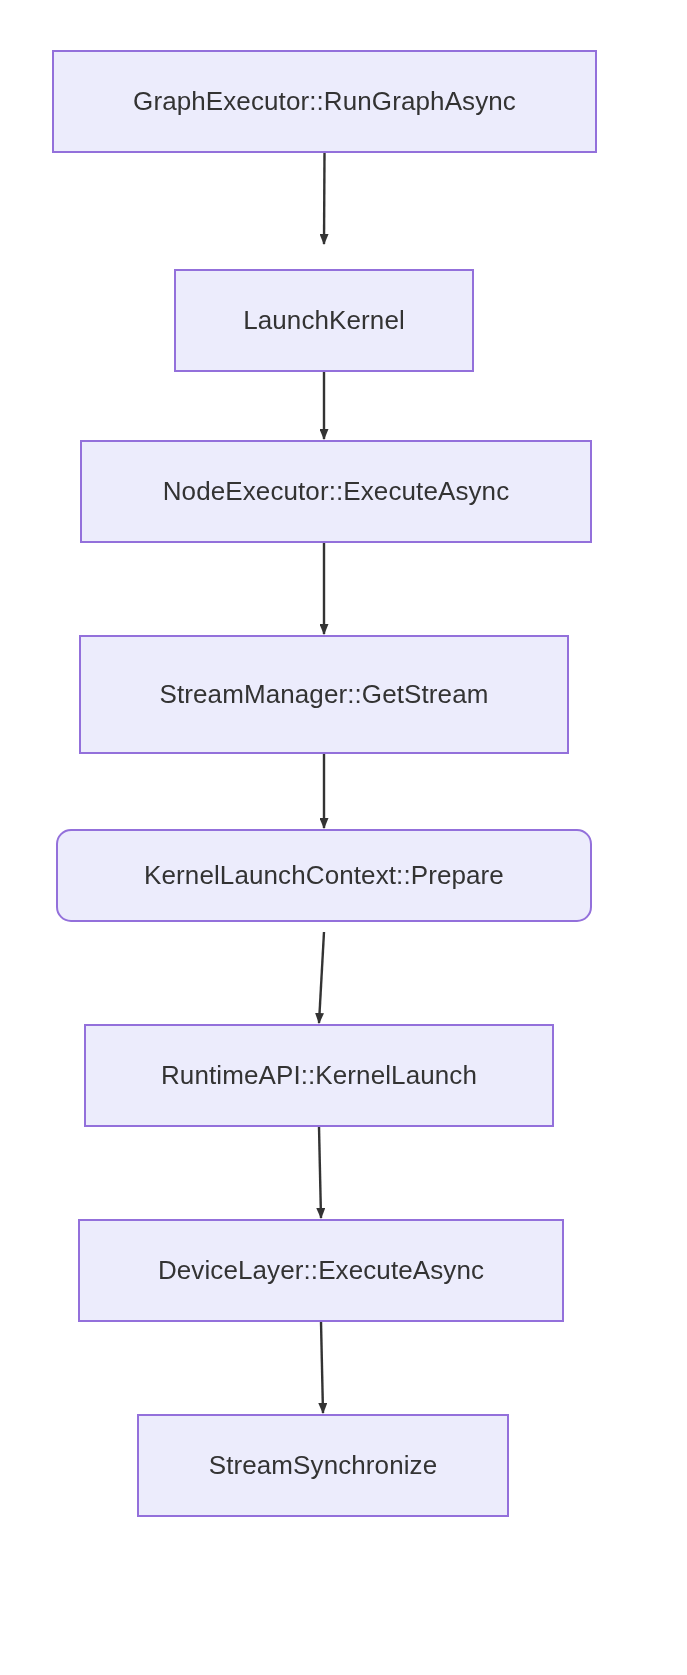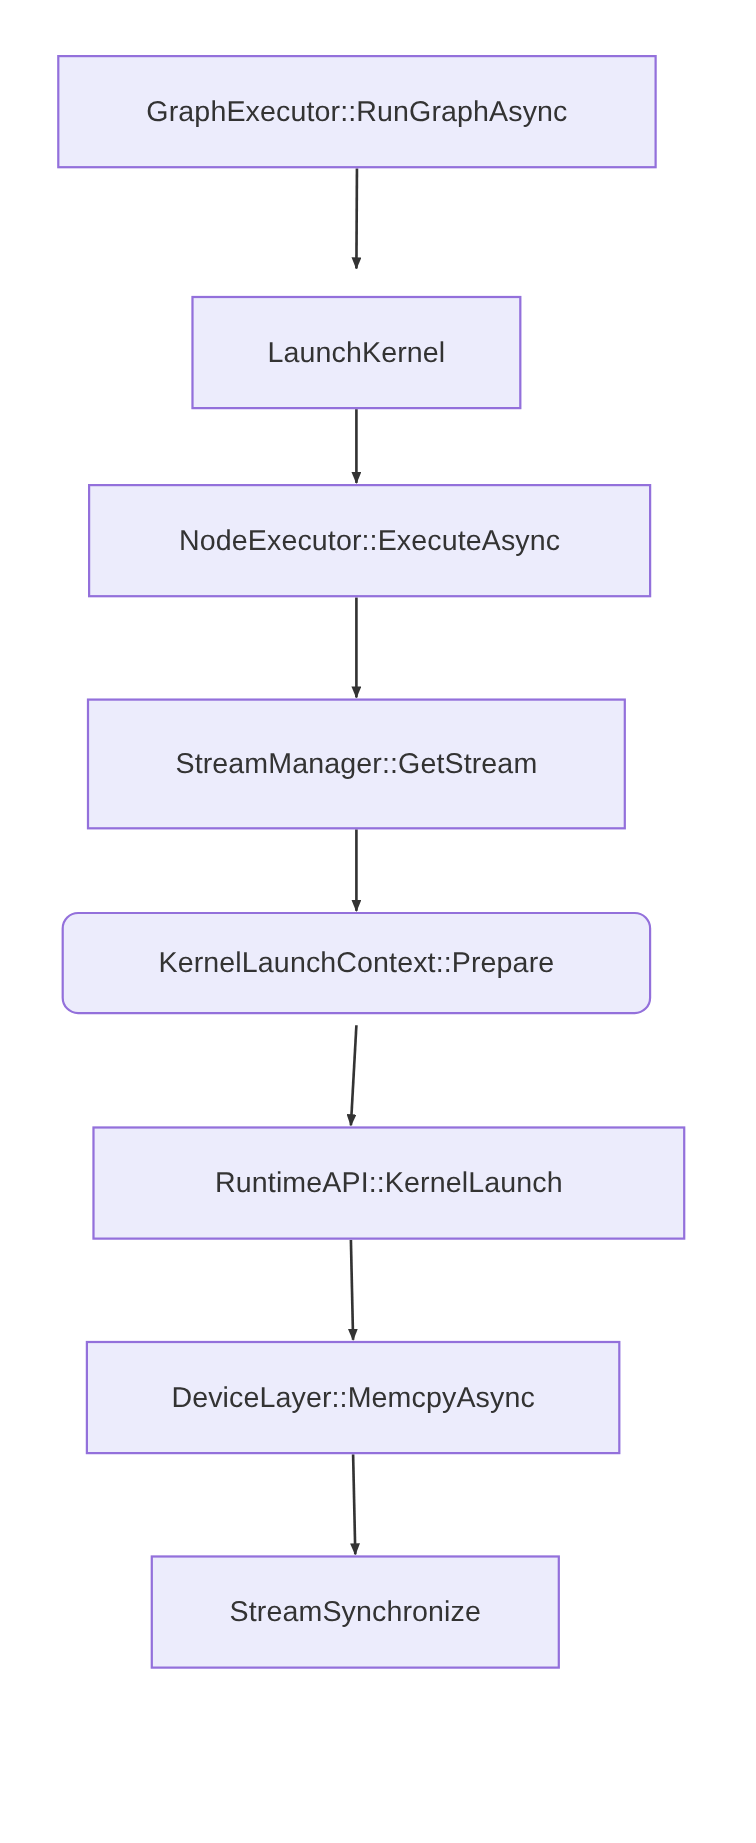--- a/index.html
+++ b/index.html
@@ -76,23 +76,23 @@
   </div>
   <div class="node" style="left: 68px; top: 440px; width: 512px; height: 103px; margin-left: 12px;">
     <span class="node-label">NodeExecutor::ExecuteAsync</span>
   </div>
   <div class="node" style="left: 79px; top: 635px; width: 490px; height: 119px;">
     <span class="node-label">StreamManager::GetStream</span>
   </div>
   <div class="node" style="left: 56px; top: 829px; width: 536px; height: 93px; border-radius: 15px;">
     <span class="node-label">KernelLaunchContext::Prepare</span>
   </div>
-  <div class="node" style="left: 84px; top: 1024px; width: 539px; height: 103px;">
+  <div class="node" style="left: 84px; top: 1024px; width: 470px; height: 103px;">
     <span class="node-label">RuntimeAPI::KernelLaunch</span>
   </div>
   <div class="node" style="left: 78px; top: 1219px; width: 486px; height: 103px;">
-    <span class="node-label">DeviceLayer::MemcpyAsync</span>
+    <span class="node-label">DeviceLayer::ExecuteAsync</span>
   </div>
   <div class="node" style="left: 137px; top: 1414px; width: 372px; height: 103px;">
     <span class="node-label">StreamSynchronize</span>
   </div>
 
 </div>
 
 </body></html>

